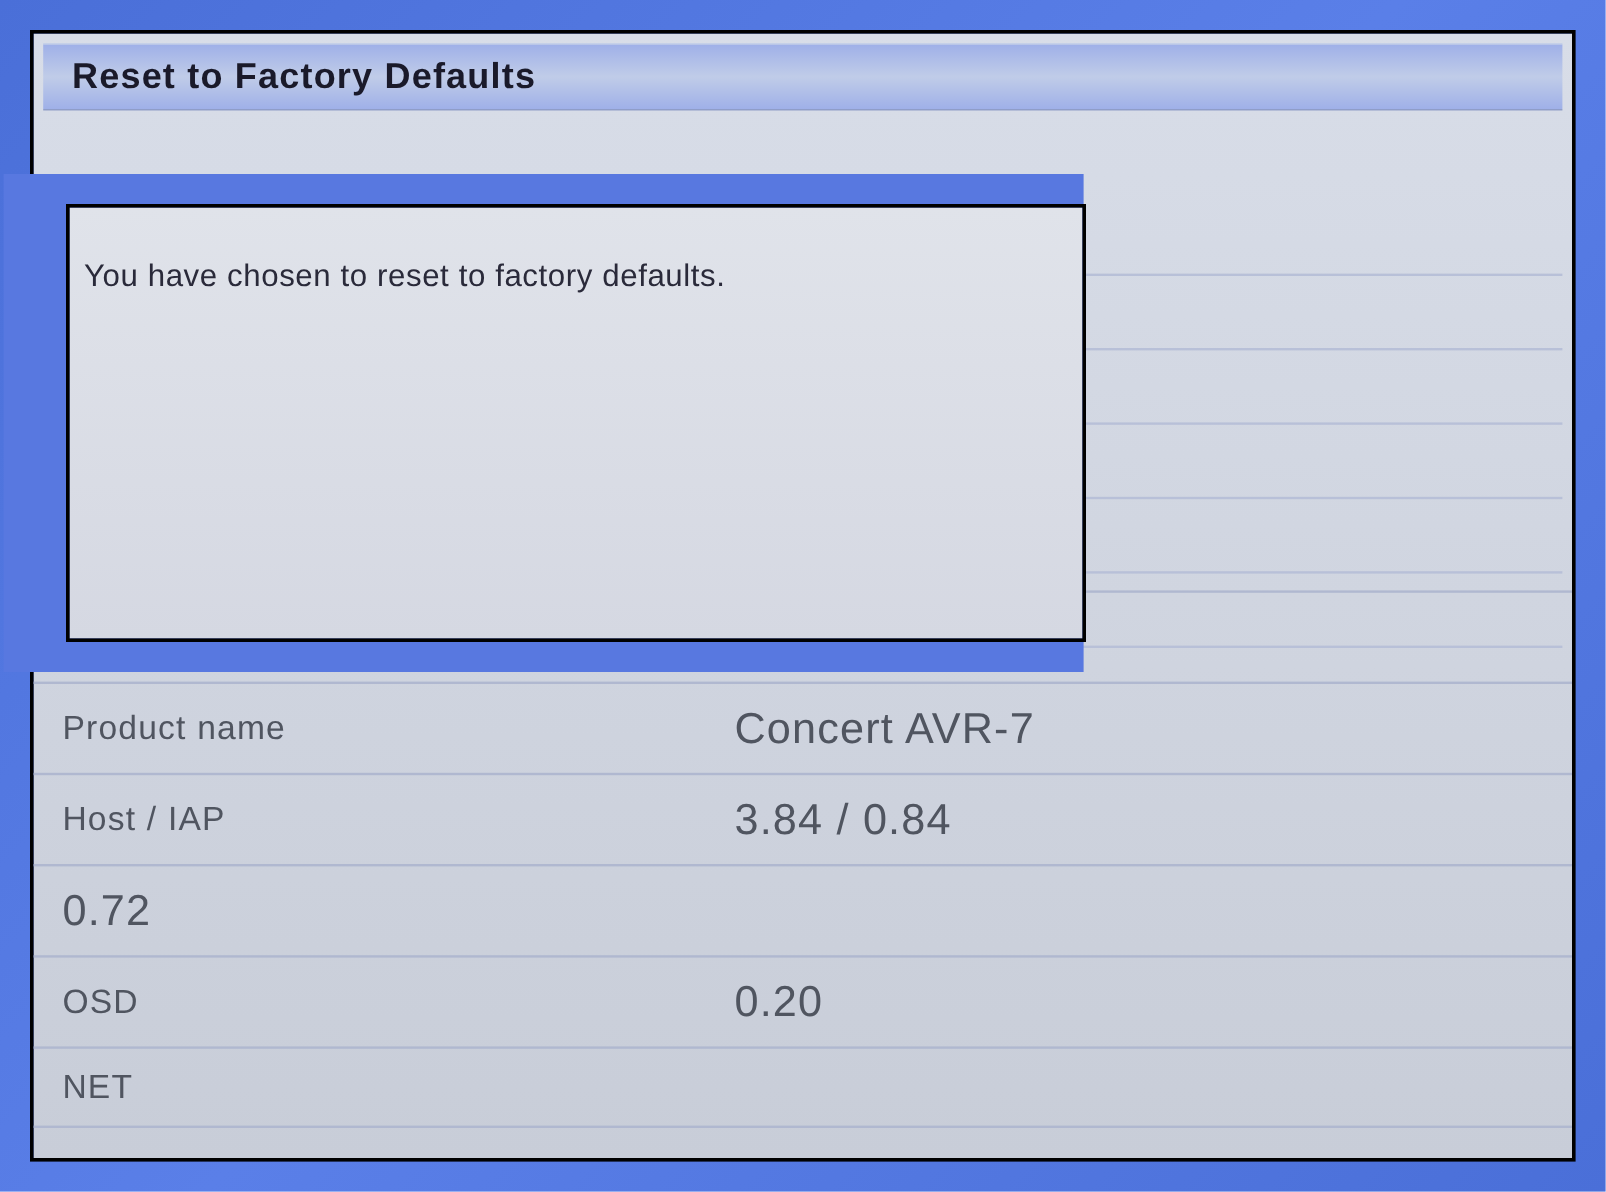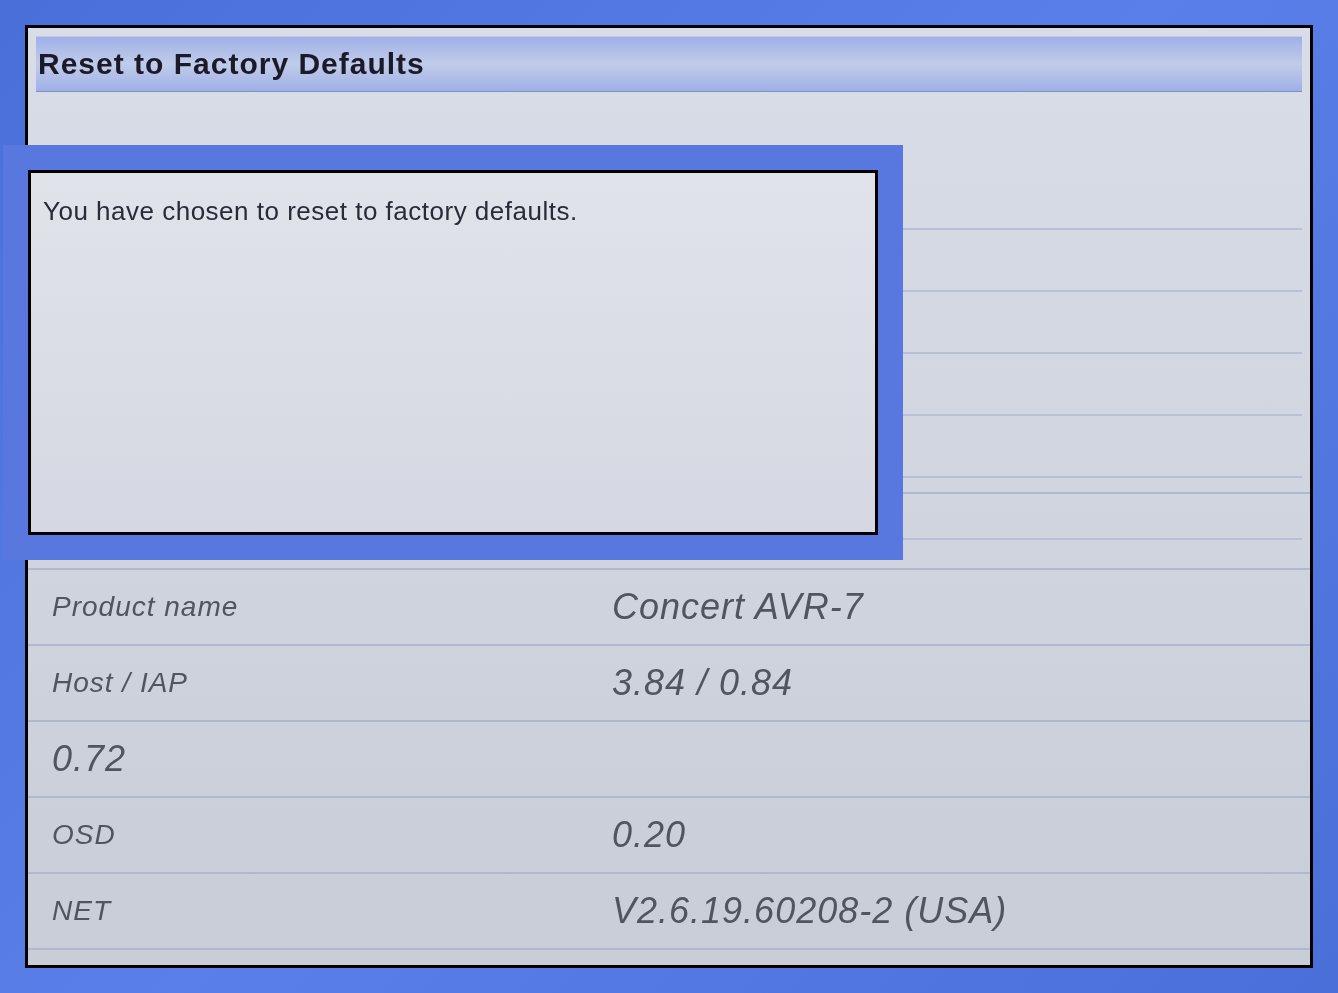--- a/index.html
+++ b/index.html
@@ -20,36 +20,35 @@
     .main-panel {
       width: 100%;
       height: 100%;
       background: linear-gradient(180deg, #d8dde8 0%, #d0d5e0 50%, #c8cdd8 100%);
       border: 3px solid #000;
       position: relative;
     }
     
     .title-bar {
       background: linear-gradient(180deg, #9fb0e8 0%, #c0cce8 50%, #9fb0e8 100%);
-      padding: 10px 2px;
+      padding: 10px 24px;
       margin: 8px 8px 0 8px;
       border-top: 1px solid #c0cce8;
       border-bottom: 1px solid #8090c0;
     }
     
     .title-text {
       font-size: 30px;
       font-weight: bold;
       color: #1a1a2a;
       letter-spacing: 1px;
     }
     
     .info-rows {
       margin-top: 400px;
-      font-style: italic;
     }
     
     .info-row {
       display: flex;
       padding: 16px 24px;
       border-bottom: 2px solid #b0b8d0;
       min-height: 62px;
       align-items: center;
     }
     
@@ -90,21 +89,22 @@
       height: 415px;
       background: #5878e0;
       padding: 25px;
     }
     
     .dialog-box {
       width: 100%;
       height: 100%;
       background: linear-gradient(180deg, #e0e3ea 0%, #d5d8e2 100%);
       border: 3px solid #000;
-      padding: 18px 12px;
+      padding: 36px 12px;
+      margin-left: 27px;
     }
     
     .dialog-text {
       font-size: 26px;
       color: #2a2a3a;
       line-height: 1.6;
       letter-spacing: 0.5px;
     }
     
     .dialog-text p {
@@ -150,21 +150,20 @@
       <div class="info-value">0.72</div>
     </div>
 
     <div class="info-row">
       <div class="info-label">OSD</div>
       <div class="info-value">0.20</div>
     </div>
 
     <div class="info-row">
       <div class="info-label">NET</div>
-      <div class="info-value">V2.6.19.60208-2 (USA)</div>
     </div>
 
   </div>
 
   <div class="dialog-overlay">
     <div class="dialog-box">
       <div class="dialog-text">
         <p>You have chosen to reset to factory defaults.</p>
       </div>
     </div>

